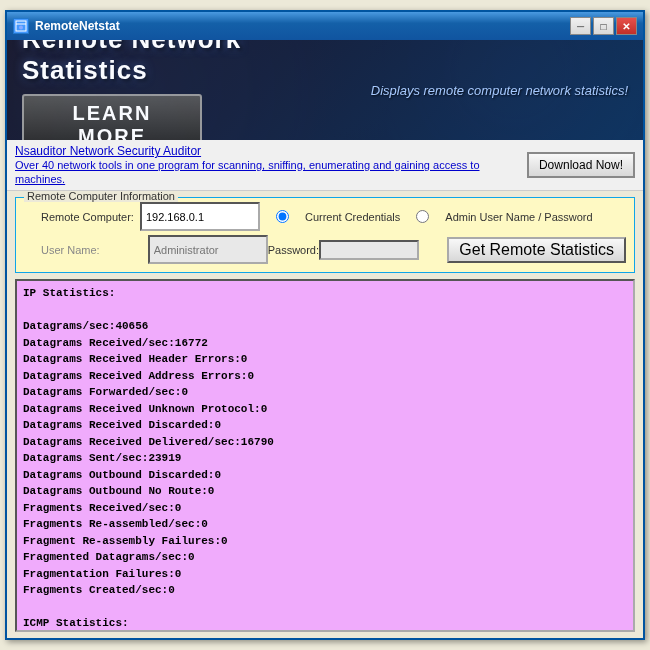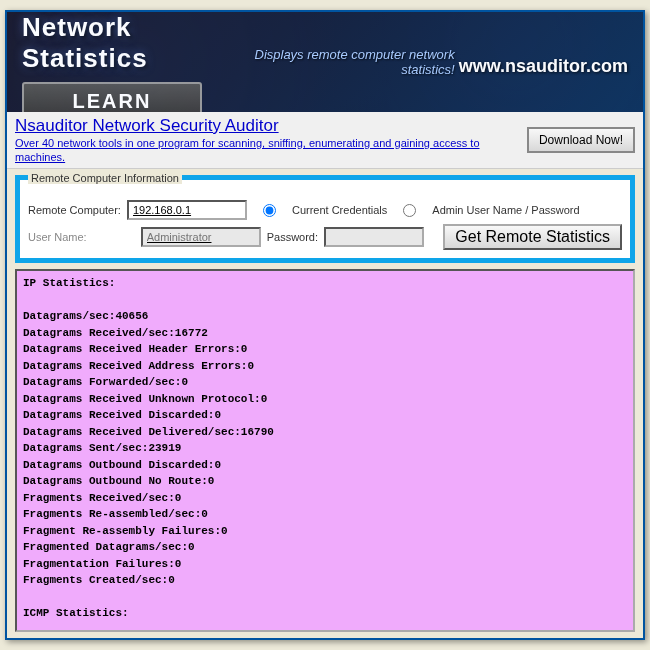--- a/index.html
+++ b/index.html
@@ -136,21 +136,21 @@
       align-items: center;
       gap: 10px;
       flex-shrink: 0;
     }
     .promo-text-area {
       flex: 1;
     }
     .promo-link {
       color: #0000cc;
       text-decoration: underline;
-      font-size: 17px;
+      font-size: 12px;
       cursor: pointer;
       display: block;
     }
     .promo-desc {
       color: #0000cc;
       text-decoration: underline;
       font-size: 11px;
       cursor: pointer;
       margin-top: 1px;
     }
@@ -166,56 +166,55 @@
     }
     .main-content {
       flex: 1;
       padding: 6px 8px;
       display: flex;
       flex-direction: column;
       gap: 6px;
       overflow: hidden;
     }
     .group-box {
-      border: 5px solid #0ea5e9;
-      background: #ffffff;
-      padding: 4px 8px 8px 8px;
+      border: 1px solid #0ea5e9;
+      background: #fef9c3;
+      padding: 4px 8px 8px 25px;
       position: relative;
       flex-shrink: 0;
     }
     .group-box-legend {
       position: absolute;
       top: -8px;
       left: 8px;
       background: #ece9d8;
       padding: 0 3px;
       font-size: 11px;
       color: #333;
     }
     .form-row {
       display: flex;
       align-items: center;
       gap: 6px;
-      margin-top: 16px;
+      margin-top: 0;
     }
     .form-label {
       font-size: 11px;
       color: #333;
       white-space: nowrap;
     }
     .form-label.disabled {
       color: #888;
     }
     .form-input {
       border: 2px inset #aaa;
       background: white;
       padding: 2px 4px;
       font-size: 11px;
-      height: 20px;
-      text-decoration: underline;
+      height: 29px;
     }
     .radio-group {
       display: flex;
       align-items: center;
       gap: 16px;
     }
     .radio-label {
       font-size: 11px;
       color: #333;
     }
@@ -279,39 +278,52 @@
       background-image: 
         radial-gradient(circle at 20% 50%, rgba(100,150,255,0.3) 0%, transparent 50%),
         radial-gradient(circle at 80% 30%, rgba(50,100,200,0.3) 0%, transparent 40%);
     }
     input[type="radio"] {
       margin: 0;
     }
     .row2 {
       display: flex;
       align-items: center;
-      gap: 6px;
       margin-top: 4px;
     }
   </style>
 </head>
 <body>
 
 <div class="window">
 
+  <div class="title-bar">
+    <div class="title-bar-icon">
+      <svg width="12" height="12" viewBox="0 0 12 12">
+        <rect x="1" y="1" width="10" height="10" fill="none" stroke="white" stroke-width="1"></rect>
+        <line x1="1" y1="4" x2="11" y2="4" stroke="white" stroke-width="1"></line>
+        <circle cx="6" cy="7.5" r="2" fill="#88aaff"></circle>
+      </svg>
+    </div>
+    <span class="title-bar-title">RemoteNetstat</span>
+    <div class="title-bar-controls">
+      <button class="title-bar-btn">─</button>
+      <button class="title-bar-btn">□</button>
+      <button class="title-bar-btn close-btn">✕</button>
+    </div>
+  </div>
 
   <div class="banner">
     <div class="network-bg"></div>
     <div class="banner-left">
       <span class="banner-title">Remote Network Statistics</span>
       <button class="learn-more-btn">LEARN MORE</button>
     </div>
     <div class="banner-right">
       <span class="banner-tagline">Displays remote computer network statistics!</span>
-      <span class="banner-url">www.nsauditor.com</span>
     </div>
   </div>
 
   <div class="promo-bar">
     <div class="promo-text-area">
       <a class="promo-link">Nsauditor Network Security Auditor</a>
       <a class="promo-desc">Over 40 network tools in one program for scanning, sniffing, enumerating and gaining access to machines.</a>
     </div>
     <button class="download-btn">Download Now!</button>
   </div>

